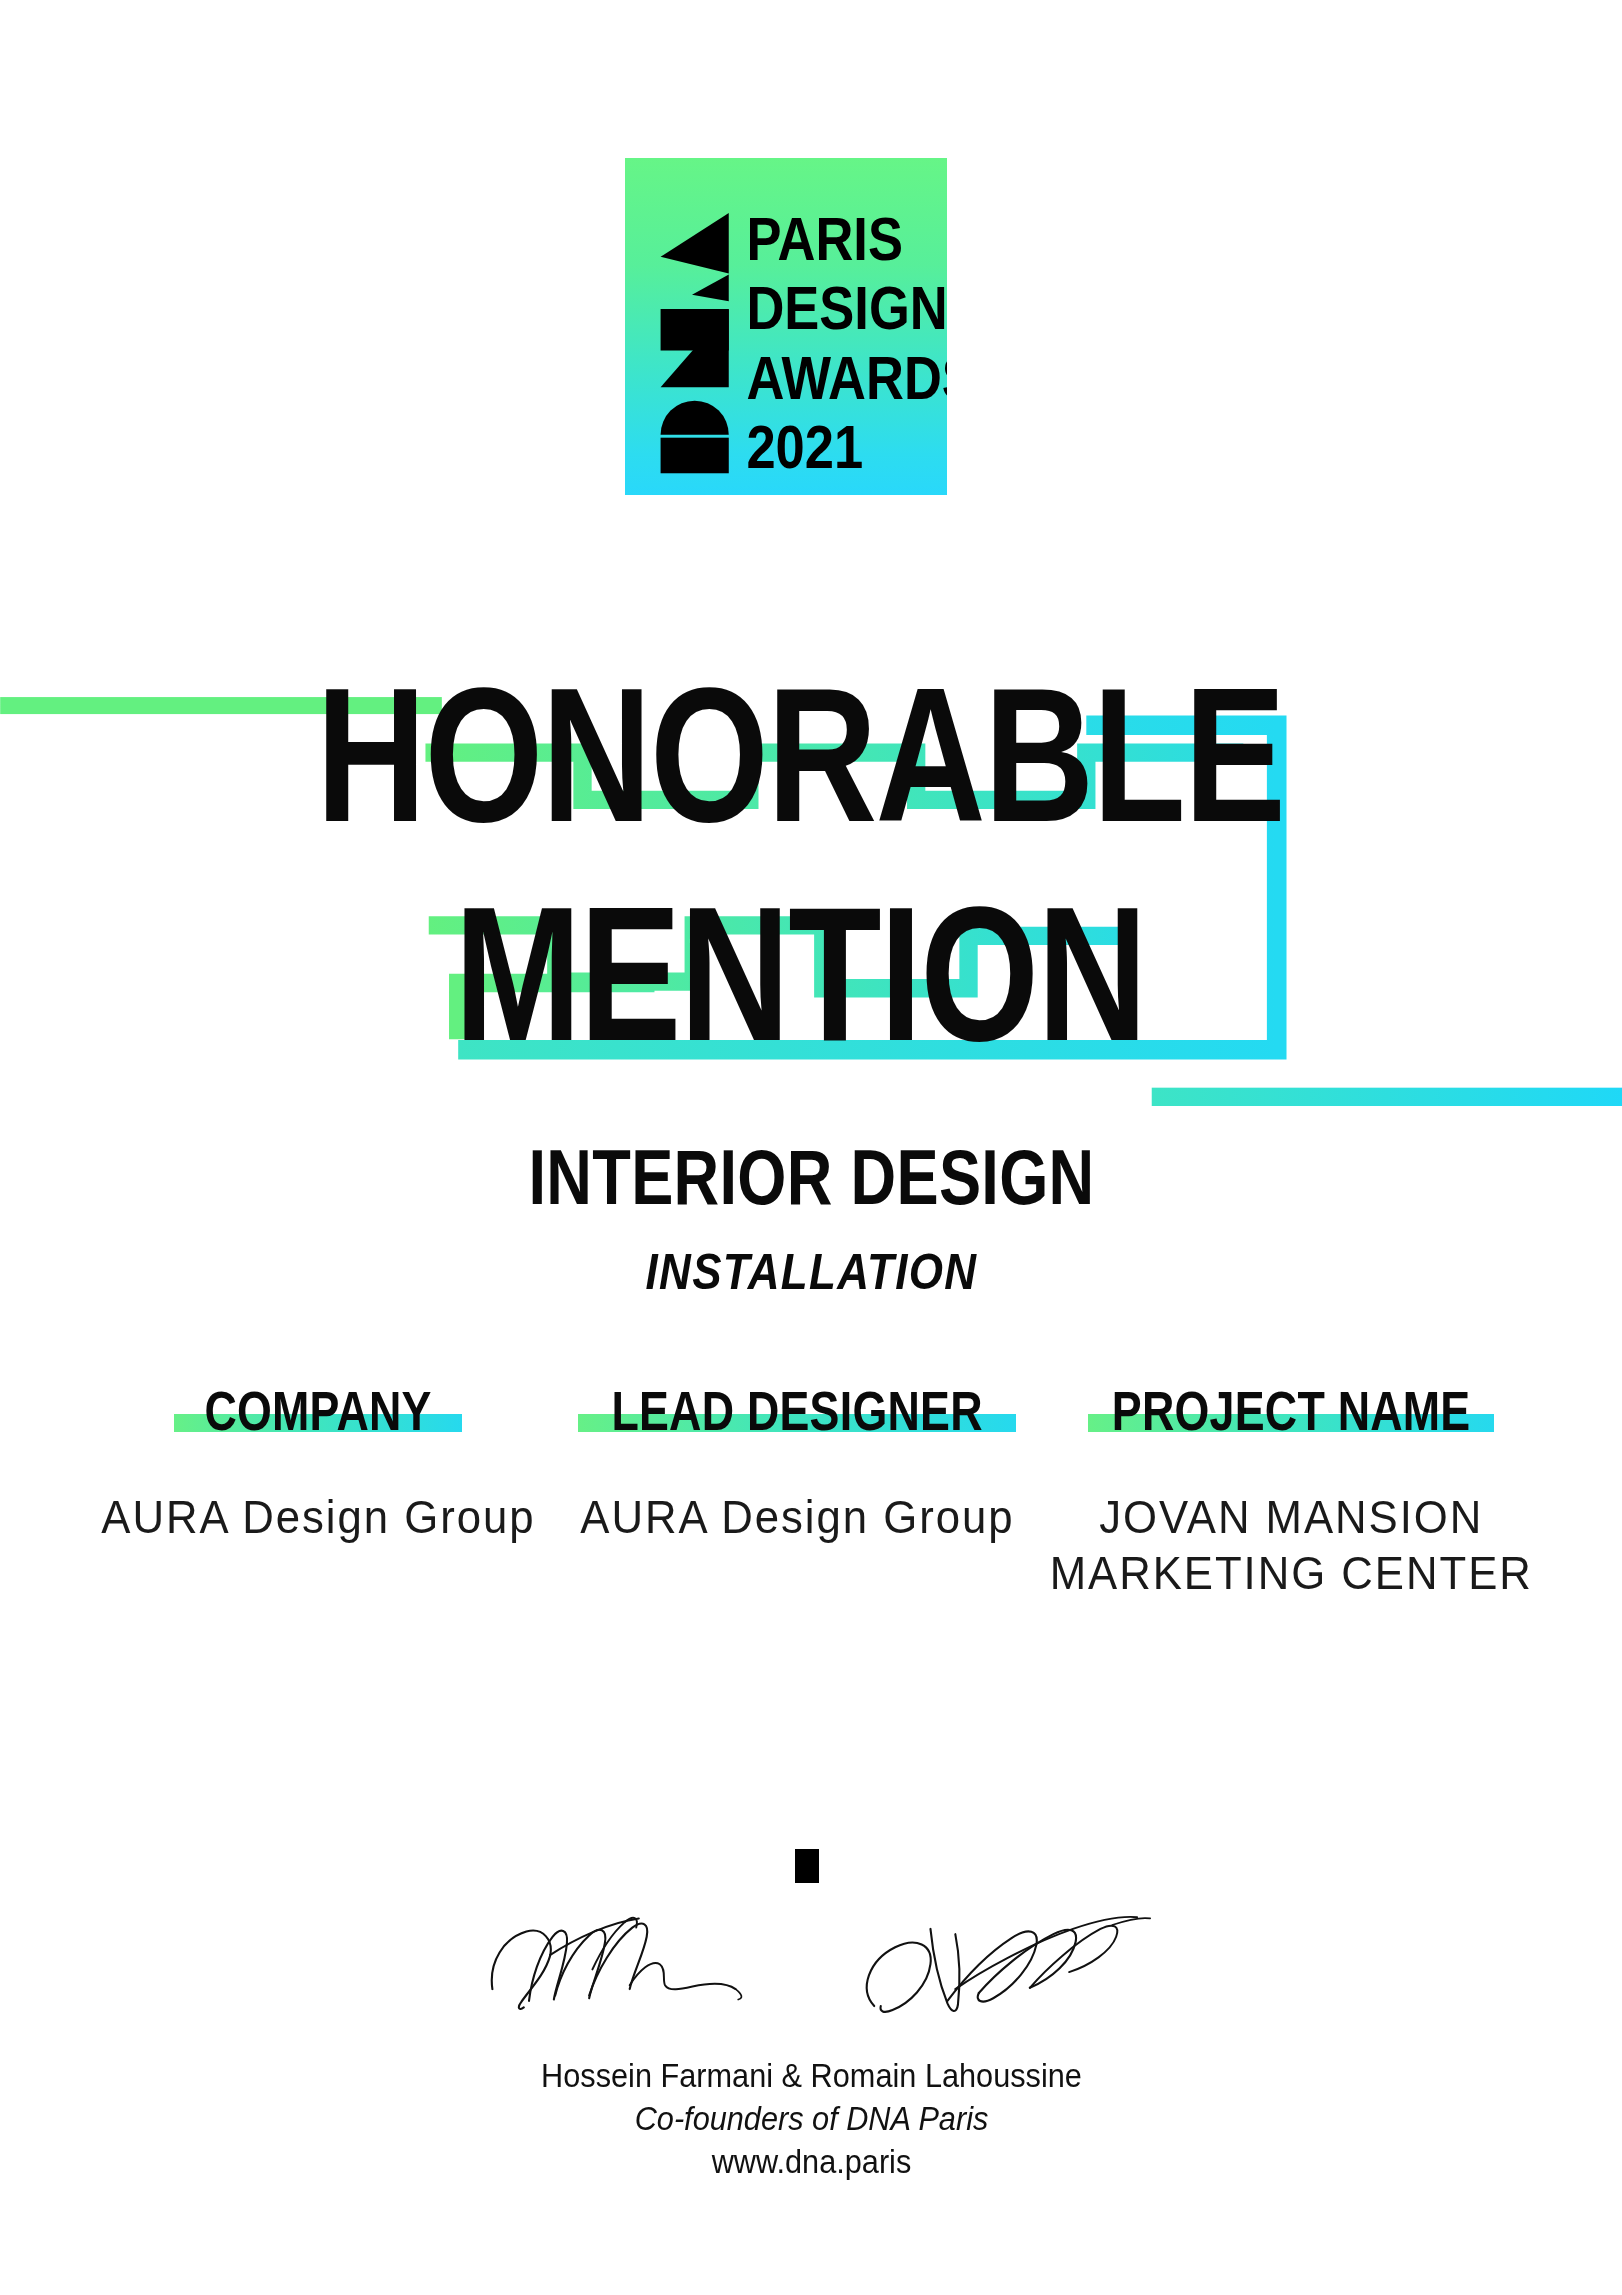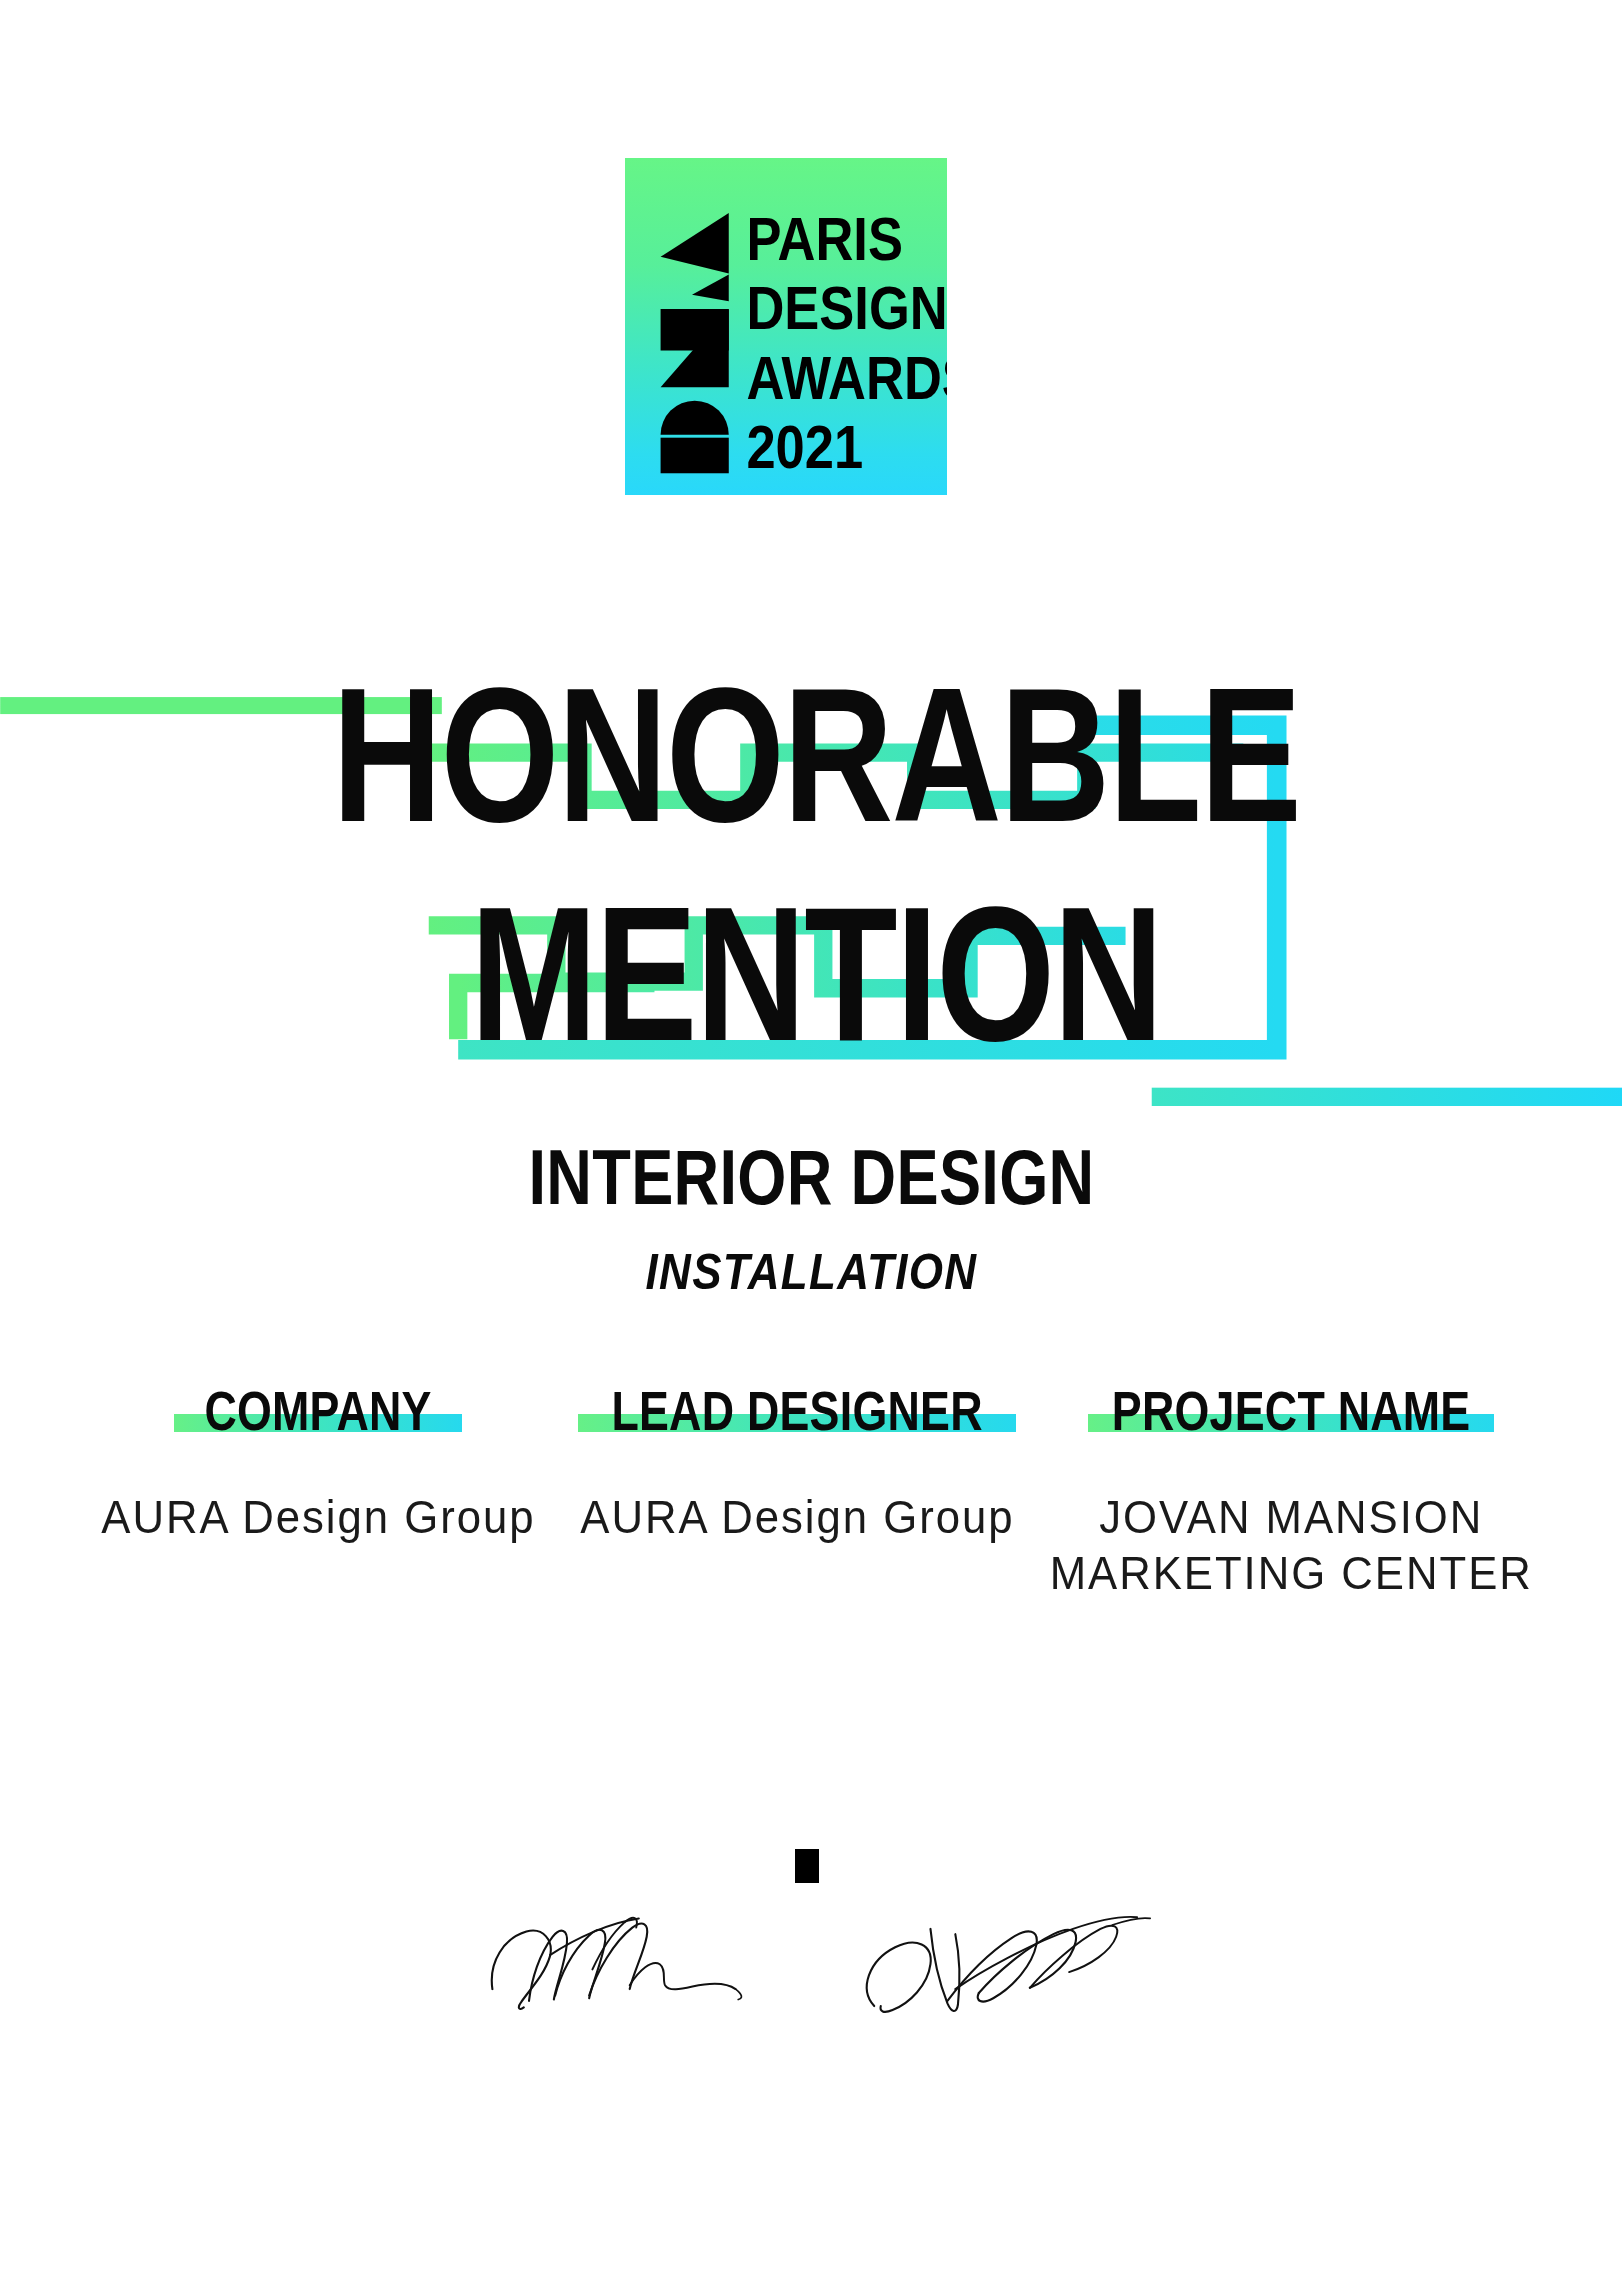--- a/index.html
+++ b/index.html
@@ -36,21 +36,21 @@
     position: absolute;
     left: 0;
     top: 648px;
     width: 1623px;
     height: 458px;
   }
 
   
   #title-wrap {
     position: absolute;
-    left: 16px;
+    left: 0;
     top: 648px;
     width: 1600px;
     height: 458px;
   }
   .title-line {
     position: absolute;
     width: 100%;
     text-align: center;
     color: #0a0a0a;
     font-family: "Liberation Sans Narrow", "Liberation Sans", sans-serif;
@@ -322,15 +322,20 @@
           <path d="M748 168 C 772 136, 806 98, 846 72 C 872 55, 888 60, 884 82 C 878 112, 850 146, 818 164 C 800 174, 790 168, 796 156" stroke-width="3.2"></path>
           <path d="M796 156 C 822 126, 866 88, 910 66 C 934 54, 948 58, 944 78 C 938 106, 908 134, 874 148" stroke-width="3.2"></path>
           <path d="M874 148 C 900 118, 944 78, 982 58 C 1002 48, 1012 54, 1006 70 C 998 92, 966 114, 934 124" stroke-width="3"></path>
           <path d="M760 150 C 800 122, 872 82, 940 58 C 980 44, 1014 38, 1038 40" stroke-width="3"></path>
           <path d="M1000 52 C 1024 44, 1046 40, 1058 42" stroke-width="2.6"></path>
         </g>
       </g>
     </svg>
   </div>
 
+  <div id="footer-text">
+    <div id="footer-names">Hossein Farmani &amp; Romain Lahoussine</div>
+    <div id="footer-role">Co-founders of DNA Paris</div>
+    <div id="footer-website">www.dna.paris</div>
+  </div>
 
 </div>
 
 
 </body></html>

